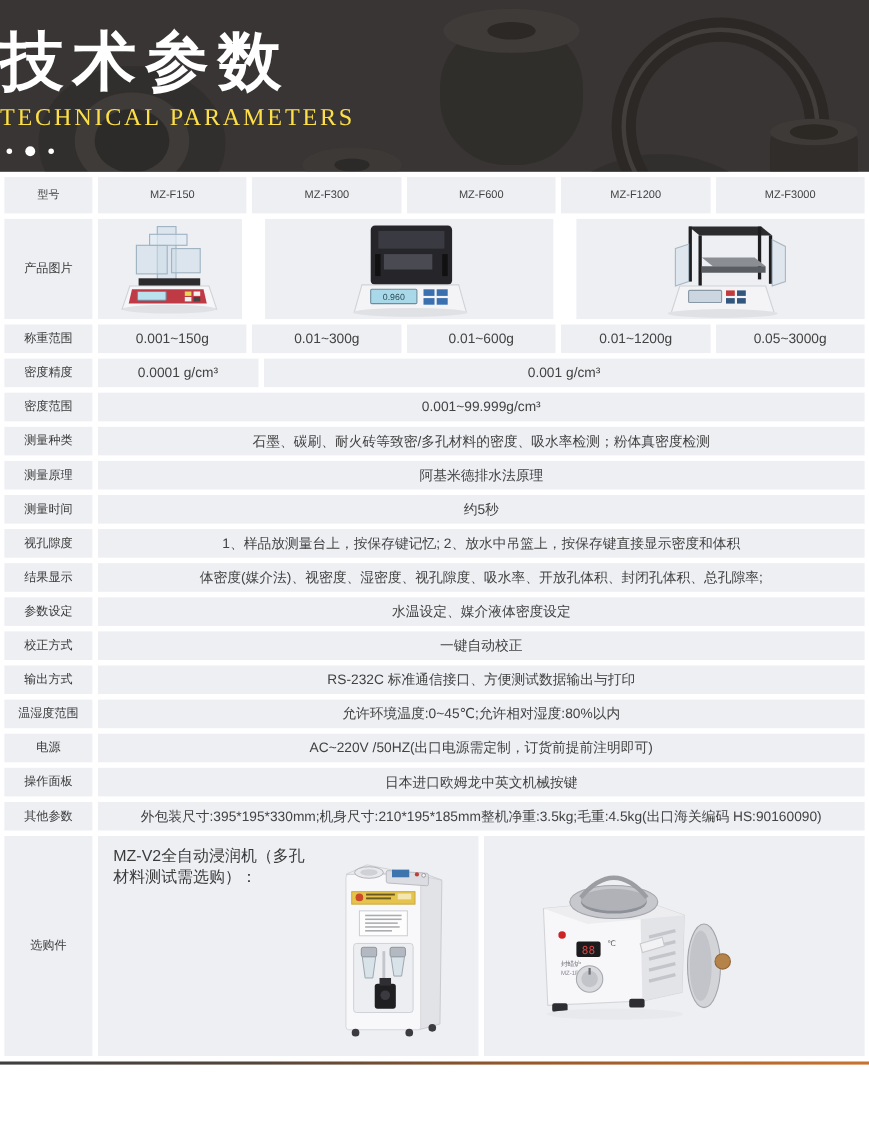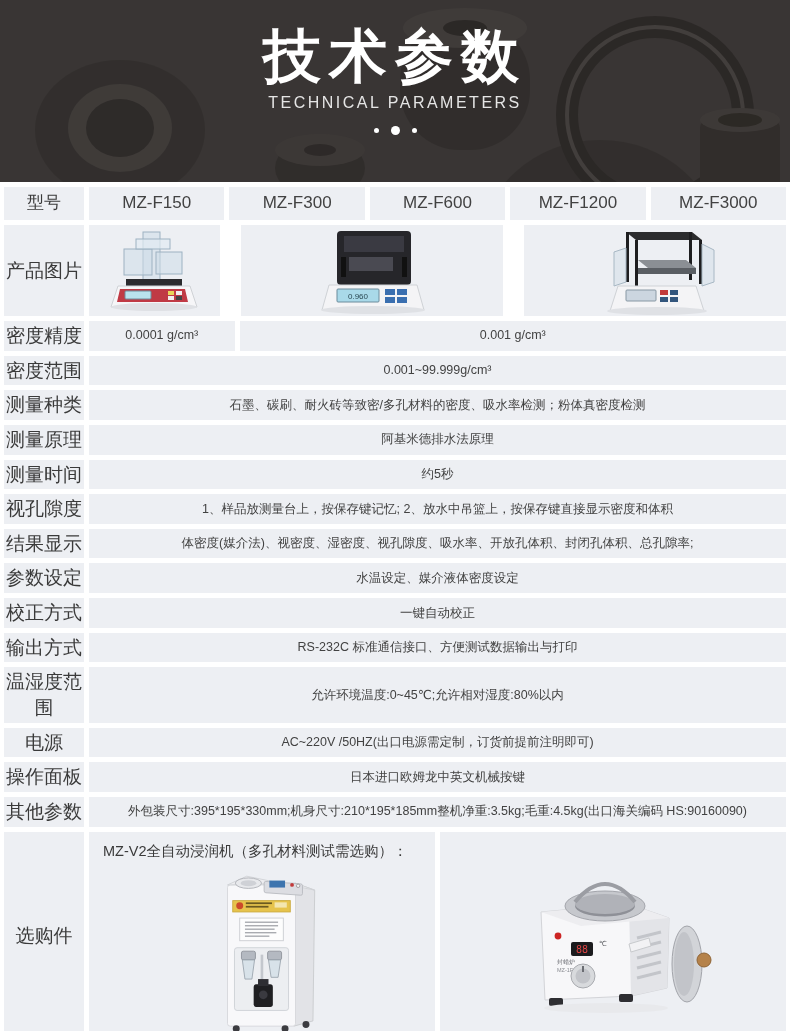--- a/index.html
+++ b/index.html
@@ -5,63 +5,63 @@
   html,body { margin:0; padding:0; }
   body {
     width:790px; background:#ffffff;
     font-family:"Liberation Sans","DejaVu Sans",sans-serif;
     color:#3f3f3f;
   }
   .page { width:790px; }
 
   
   .hero {
-    position:relative; height:182px; background:#393534;
-    overflow:hidden; text-align:center; color:#fff;
+    position:relative; height:156px; background:#393534;
+    overflow:hidden; text-align:left; color:#fff;
   }
   .hero-bg { position:absolute; inset:0; }
   .hero-inner { position:relative; z-index:2; }
   .hero-title {
     margin:0; padding-top:24px; font-size:58px; font-weight:bold;
     letter-spacing:8px; line-height:1.1; color:#ffffff;
   }
   .hero-sub {
-    margin-top:6px; font-size:16px; letter-spacing:2.5px;
-    color:#e5e5e5; font-weight:500;
+    margin-top:6px; font-size:22px; letter-spacing:2.5px;
+    color:#fde047; font-weight:500;font-family:Liberation Serif, serif;
   }
   .dots { margin-top:13px; height:10px; line-height:10px; }
   .dot {
     display:inline-block; border-radius:50%; background:#ffffff;
     vertical-align:middle; margin:0 6px;
   }
   .dot.small { width:5px; height:5px; }
   .dot.big   { width:9px; height:9px; }
 
   
   .spec { margin:5px 4px 0 4px; }
   .row { display:flex; gap:5px; margin-bottom:5px; }
   .cell {
     background:#edeff3; color:#424242;
     display:flex; align-items:center; justify-content:center;
     text-align:center; font-size:12.5px; line-height:1.35;
     padding:2px 6px; box-sizing:border-box;
   }
-  .label { flex:0 0 80px; font-size:19px; color:#3a3a3a; padding:2px 2px; }
+  .label { flex:0 0 80px; font-size:11px; color:#3a3a3a; padding:2px 2px; }
   .c1 { flex:1; } .c2 { flex:2;margin-left:16px; } .c4 { flex:4;text-align:right; } .c5 { flex:5; }
-  .r-model .cell { min-height:33px; font-size:17px; }
+  .r-model .cell { min-height:33px; font-size:10px; }
   .r-img .cell { min-height:91px; padding:0; }
   .r-txt .cell { min-height:26px; }
 
   .imgcell { overflow:hidden; }
 
   
   .r-opt .cell { min-height:200px; }
   .opt-cell {
-    flex:1; flex-direction:column; align-items:stretch;
-    justify-content:center; padding:10px 8px 6px 14px;
+    flex:1; flex-direction:row; align-items:stretch;
+    justify-content:flex-start; padding:10px 8px 6px 14px;
   }
   .opt-title {
     font-size:14.5px; color:#3a3a3a; text-align:left; line-height:1.3;
   }
   .opt-img { display:flex; justify-content:center; align-items:flex-start; margin-top:4px; }
 
   
   .bottom-divider {
     margin-top:2px; height:3px;
     background:linear-gradient(90deg,#3e3e40 0%,#55453a 30%,#97582b 60%,#c9732f 100%);
@@ -180,20 +180,28 @@
           <ellipse cx="77" cy="85" rx="50" ry="4" fill="#dfe1e5"></ellipse>
           <rect x="46" y="64" width="30" height="11" rx="1" fill="#ccd6e0" stroke="#8898a4"></rect>
           <rect x="80" y="64" width="8" height="5" fill="#c23a3a"></rect>
           <rect x="90" y="64" width="8" height="5" fill="#33567d"></rect>
           <rect x="80" y="71" width="8" height="5" fill="#33567d"></rect>
           <rect x="90" y="71" width="8" height="5" fill="#33567d"></rect>
         </svg>
       </div>
     </div>
 
+    <div class="row r-txt">
+      <div class="cell label">称重范围</div>
+      <div class="cell c1">0.001~150g</div>
+      <div class="cell c1">0.01~300g</div>
+      <div class="cell c1">0.01~600g</div>
+      <div class="cell c1">0.01~1200g</div>
+      <div class="cell c1">0.05~3000g</div>
+    </div>
 
     <div class="row r-txt">
       <div class="cell label">密度精度</div>
       <div class="cell c1">0.0001 g/cm³</div>
       <div class="cell c4">0.001 g/cm³</div>
     </div>
 
     <div class="row r-txt">
       <div class="cell label">密度范围</div>
       <div class="cell c5">0.001~99.999g/cm³</div>

